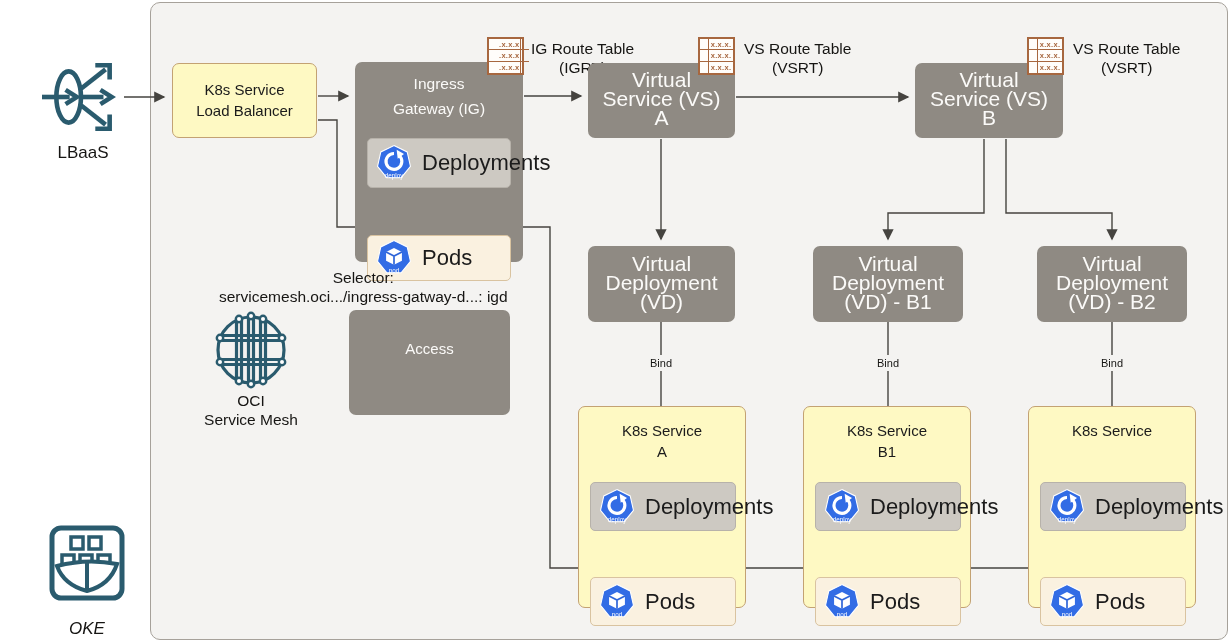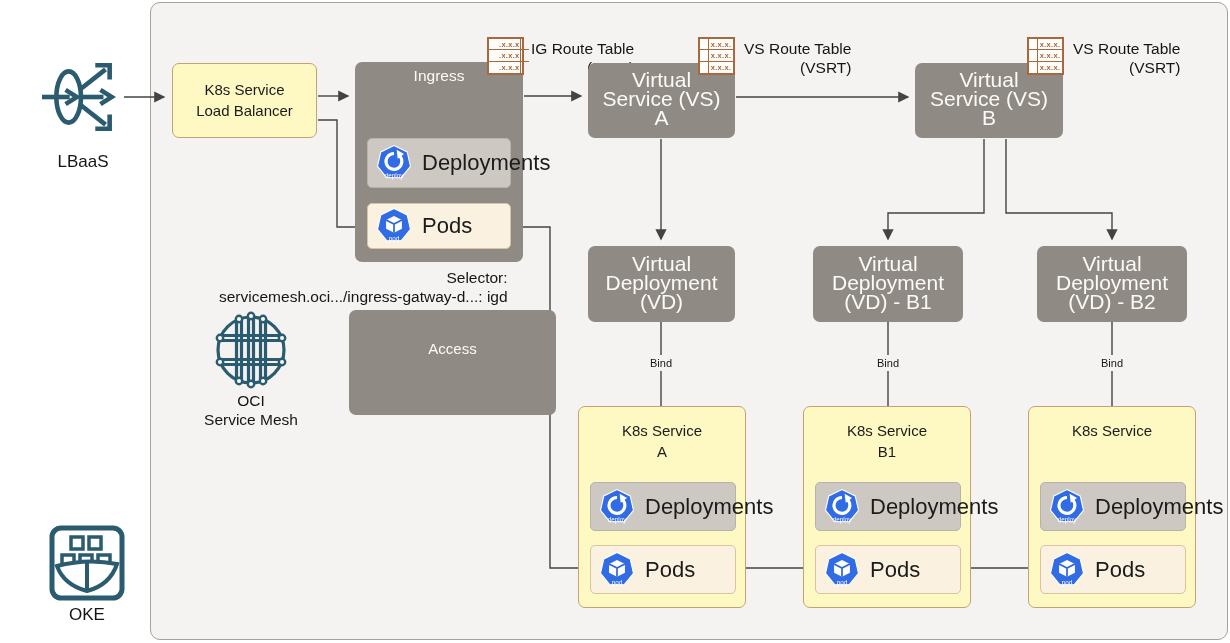--- a/index.html
+++ b/index.html
@@ -12,24 +12,24 @@
     background:#f4f3f1;border:1.5px solid #a6a19a;border-radius:10px;z-index:0;
   }
   #wires{position:absolute;left:0;top:0;width:1230px;height:643px;z-index:1;}
   .node{position:absolute;z-index:2;text-align:center;box-sizing:border-box;}
   .gray{background:#8f8a83;color:#fbfaf8;border-radius:7px;}
   .tan{background:#fef9c3;border:1px solid #c3a273;border-radius:7px;color:#1b1b1b;}
   .l15{font-size:15px;line-height:21px;}
   .l15b{font-size:21px;line-height:19px;}
   .rowbox{position:absolute;display:flex;align-items:center;border-radius:5px;box-sizing:border-box;z-index:3;}
   .rowgray{background:#cdc9c2;border:1px solid #b7b2aa;}
-  .rowcream{background:#faf1e0;border:1px solid #d9c3a0;}
+  .rowcream{background:#faf1e0;border:1px solid #d9c3a0;margin-top:32px;}
   .rowbox .cap{font-size:22px;color:#1b1b1b;margin-left:9px;}
   .hepticon{width:38px;height:38px;margin-left:7px;flex:0 0 auto;}
-  .sidelabel{position:absolute;z-index:2;font-size:15.5px;line-height:19px;text-align:right;}
+  .sidelabel{position:absolute;z-index:2;font-size:15.5px;line-height:19px;text-align:center;}
   .iconlabel{position:absolute;z-index:2;font-size:17px;text-align:center;color:#161513;}
   .rt{position:absolute;z-index:2;width:37px;height:38px;background:#fffdfa;border:2px solid #a7673f;box-sizing:border-box;display:grid;grid-template-rows:1fr 1fr 1fr;}
   .rt .r{display:grid;border-bottom:1.5px solid #a7673f;}
   .rt .r:last-child{border-bottom:none;}
   .rt.left .r{grid-template-columns:1fr 8px;padding-left:10px;}
   .rt.right .r{grid-template-columns:8px 1fr;}
   .rt .c{display:flex;align-items:center;justify-content:center;font-size:7.5px;font-weight:bold;color:#a7673f;letter-spacing:.3px;}
   .rt.left .c.txt{border-right:1.5px solid #a7673f;}
   .rt.right .c.txt{border-left:1.5px solid #a7673f;}
   .bind{
@@ -75,44 +75,45 @@
       <polyline points="23,33 34,40 23,47"></polyline>
       <ellipse cx="26" cy="40" rx="12" ry="25"></ellipse>
       <path d="M38,32 L62,13"></path>
       <polyline points="52,9 66,9 66,23"></polyline>
       <path d="M40,40 H60"></path>
       <polyline points="57,33 68,40 57,47"></polyline>
       <path d="M38,48 L62,67"></path>
       <polyline points="52,71 66,71 66,57"></polyline>
     </g>
   </svg>
-  <div class="iconlabel" style="left:42px;top:152px;width:82px;">LBaaS</div>
+  <div class="iconlabel" style="left:42px;top:143px;width:82px;">LBaaS</div>
 
   <svg class="node" style="left:48px;top:524px;width:78px;height:78px;" viewBox="0 0 78 78">
     <rect x="4" y="4" width="70" height="70" rx="9" fill="none" stroke="#2a5b6e" stroke-width="5"></rect>
     <g stroke="#2a5b6e" stroke-width="3.5" fill="none">
       <rect x="23" y="13" width="12" height="12"></rect>
       <rect x="41" y="13" width="12" height="12"></rect>
       <rect x="14" y="31" width="12" height="11"></rect>
       <rect x="32" y="31" width="12" height="11"></rect>
       <rect x="50" y="31" width="12" height="11"></rect>
     </g>
     <path d="M9,42 Q39,34 69,40 Q62,61 39,67 Q16,61 9,42 Z" fill="#ffffff" stroke="#2a5b6e" stroke-width="4"></path>
     <path d="M39,38 V66" stroke="#2a5b6e" stroke-width="4"></path>
   </svg>
-  <div class="iconlabel" style="left:48px;top:605px;width:78px;">OKE</div>
+  <div class="iconlabel" style="left:48px;top:619px;width:78px;font-style:italic;">OKE</div>
 
   <div class="node tan" style="left:172px;top:63px;width:145px;height:75px;padding-top:15px;">
     <div class="l15">K8s Service</div>
     <div class="l15">Load Balancer</div>
   </div>
 
   <div class="node gray" style="left:355px;top:62px;width:168px;height:200px;">
-    <div style="padding-top:1px;font-size:15.5px;line-height:25px;">
+    <div style="padding-top:9px;font-size:15.5px;line-height:25px;">
       <div>Ingress</div>
+      <div>Gateway (IG)</div>
     </div>
     <div class="rowbox rowgray" style="left:12px;top:76px;width:144px;height:50px;">
       <svg class="hepticon" viewBox="0 0 36 36">
         <polygon points="18,1.5 30.5,7.5 33.6,21.1 24.9,31.9 11.1,31.9 2.4,21.1 5.5,7.5" fill="#326ce5" stroke="#ffffff" stroke-width="1"></polygon>
         <path d="M18,9 A7.5,7.5 0 1 0 22.8,10.8" stroke="#ffffff" stroke-width="3" fill="none"></path>
         <polygon points="20.5,5.5 27.5,9.5 21.5,14" fill="#ffffff"></polygon>
         <text x="18" y="32" font-size="6" fill="#ffffff" text-anchor="middle">deploy</text>
       </svg>
       <span class="cap">Deployments</span>
     </div>
@@ -221,21 +222,21 @@
         <circle cx="8" cy="51" r="3.2"></circle>
       <circle cx="70" cy="27" r="3.2"></circle>
         <circle cx="70" cy="51" r="3.2"></circle>
     </g>
   </svg>
   <div class="sidelabel" style="left:190px;top:391px;width:122px;text-align:center;">
     <div>OCI</div>
     <div>Service Mesh</div>
   </div>
 
-  <div class="node gray" style="left:349px;top:310px;width:207px;height:105px;padding-top:28px;">
+  <div class="node gray" style="left:349px;top:310px;width:161px;height:105px;padding-top:28px;">
     <div class="l15">Access</div>
   </div>
 
   <div class="node gray" style="left:588px;top:246px;width:147px;height:76px;padding-top:8px;">
     <div class="l15b">Virtual</div>
     <div class="l15b">Deployment</div>
     <div class="l15b">(VD)</div>
   </div>
   <div class="node gray" style="left:813px;top:246px;width:150px;height:76px;padding-top:8px;">
     <div class="l15b">Virtual</div>

